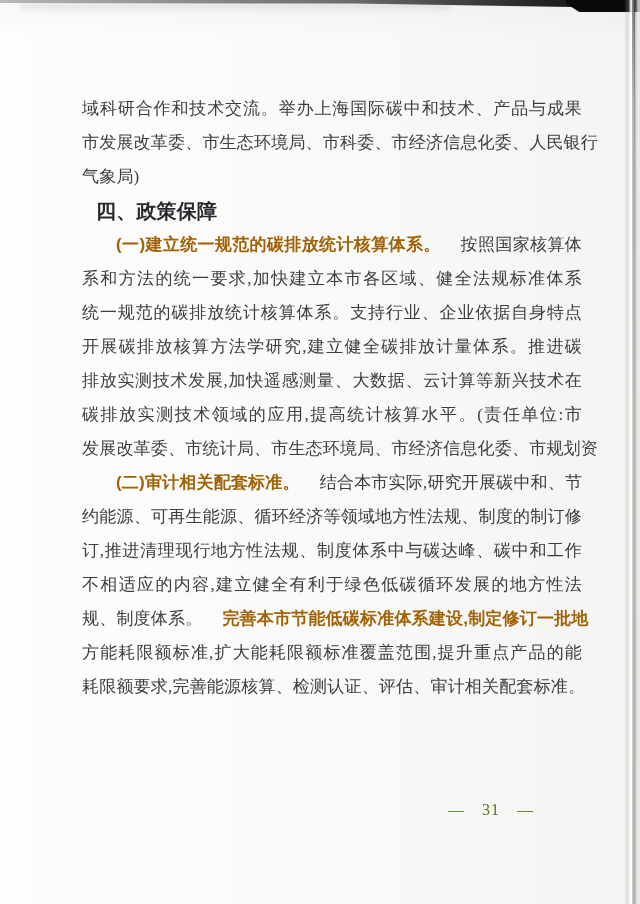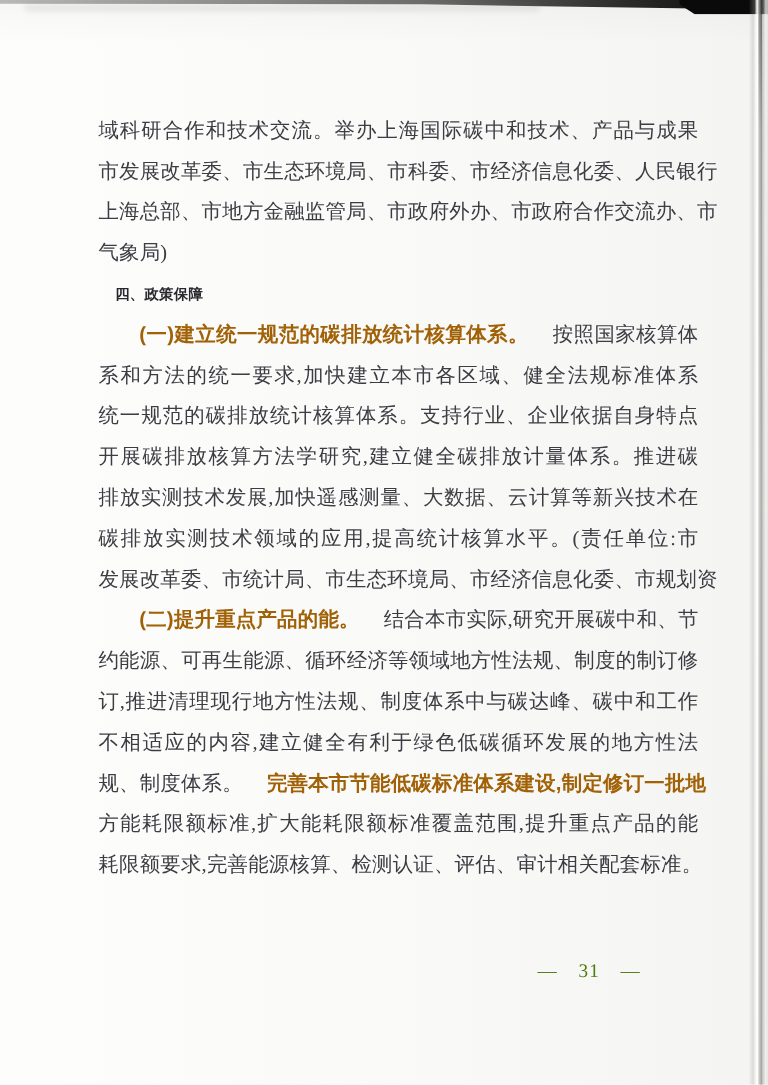--- a/index.html
+++ b/index.html
@@ -97,21 +97,21 @@
     font-family: "Liberation Sans", "DejaVu Sans", sans-serif;
     font-weight: 700;
     color: #a16207;
   }
   .line.heading {
     text-align: left;
     text-align-last: left;
     text-indent: 34px;
     font-family: "Liberation Sans", "DejaVu Sans", sans-serif;
     font-weight: 700;
-    font-size: 12px;
+    font-size: 20px;
     color: #27272d;
   }
   .page-number {
     position: absolute;
     top: 801px;
     left: 426px;
     width: 130px;
     text-align: center;
     font-size: 16px;
     color: #4d7c0f;
@@ -125,31 +125,30 @@
 <div class="paper-sheen"></div>
 <div class="top-strip"></div>
 <div class="top-smudge"></div>
 <div class="corner-wedge"></div>
 <div class="edge-band"></div>
 <div class="edge-line-dark"></div>
 
 <div class="doc-body">
     <div class="line"><span class="seg">域科研合作和技术交流。举办上海国际碳中和技术、产品与成果</span></div>
     <div class="line"><span class="seg">市发展改革委、市生态环境局、市科委、市经济信息化委、人民银行</span></div>
-    <div class="line"><span class="seg">上海总部、市地方金融监管局、市政府外办、市政府合作交流办、市</span></div>
     <div class="line last"><span class="seg">气象局)</span></div>
     <div class="line heading">四、政策保障</div>
     <div class="line indent"><span class="seg b">(一)建立统一规范的碳排放统计核算体系。</span><span class="seg">按照国家核算体</span></div>
     <div class="line"><span class="seg">系和方法的统一要求,加快建立本市各区域、健全法规标准体系</span></div>
     <div class="line"><span class="seg">统一规范的碳排放统计核算体系。支持行业、企业依据自身特点</span></div>
     <div class="line"><span class="seg">开展碳排放核算方法学研究,建立健全碳排放计量体系。推进碳</span></div>
     <div class="line"><span class="seg">排放实测技术发展,加快遥感测量、大数据、云计算等新兴技术在</span></div>
     <div class="line"><span class="seg">碳排放实测技术领域的应用,提高统计核算水平。(责任单位:市</span></div>
     <div class="line"><span class="seg">发展改革委、市统计局、市生态环境局、市经济信息化委、市规划资</span></div>
-    <div class="line indent"><span class="seg b">(二)提升重点产品的能。</span><span class="seg">结合本市实际,研究开展碳中和、节</span></div>
+    <div class="line indent"><span class="seg b">(二)审计相关配套标准。</span><span class="seg">结合本市实际,研究开展碳中和、节</span></div>
     <div class="line"><span class="seg">约能源、可再生能源、循环经济等领域地方性法规、制度的制订修</span></div>
     <div class="line"><span class="seg">订,推进清理现行地方性法规、制度体系中与碳达峰、碳中和工作</span></div>
     <div class="line"><span class="seg">不相适应的内容,建立健全有利于绿色低碳循环发展的地方性法</span></div>
     <div class="line"><span class="seg">规、制度体系。</span><span class="seg b">完善本市节能低碳标准体系建设,制定修订一批地</span></div>
     <div class="line"><span class="seg">方能耗限额标准,扩大能耗限额标准覆盖范围,提升重点产品的能</span></div>
     <div class="line last"><span class="seg">耗限额要求,完善能源核算、检测认证、评估、审计相关配套标准。</span></div>
   </div>
 
 <div class="page-number">— 31 —</div>
 

